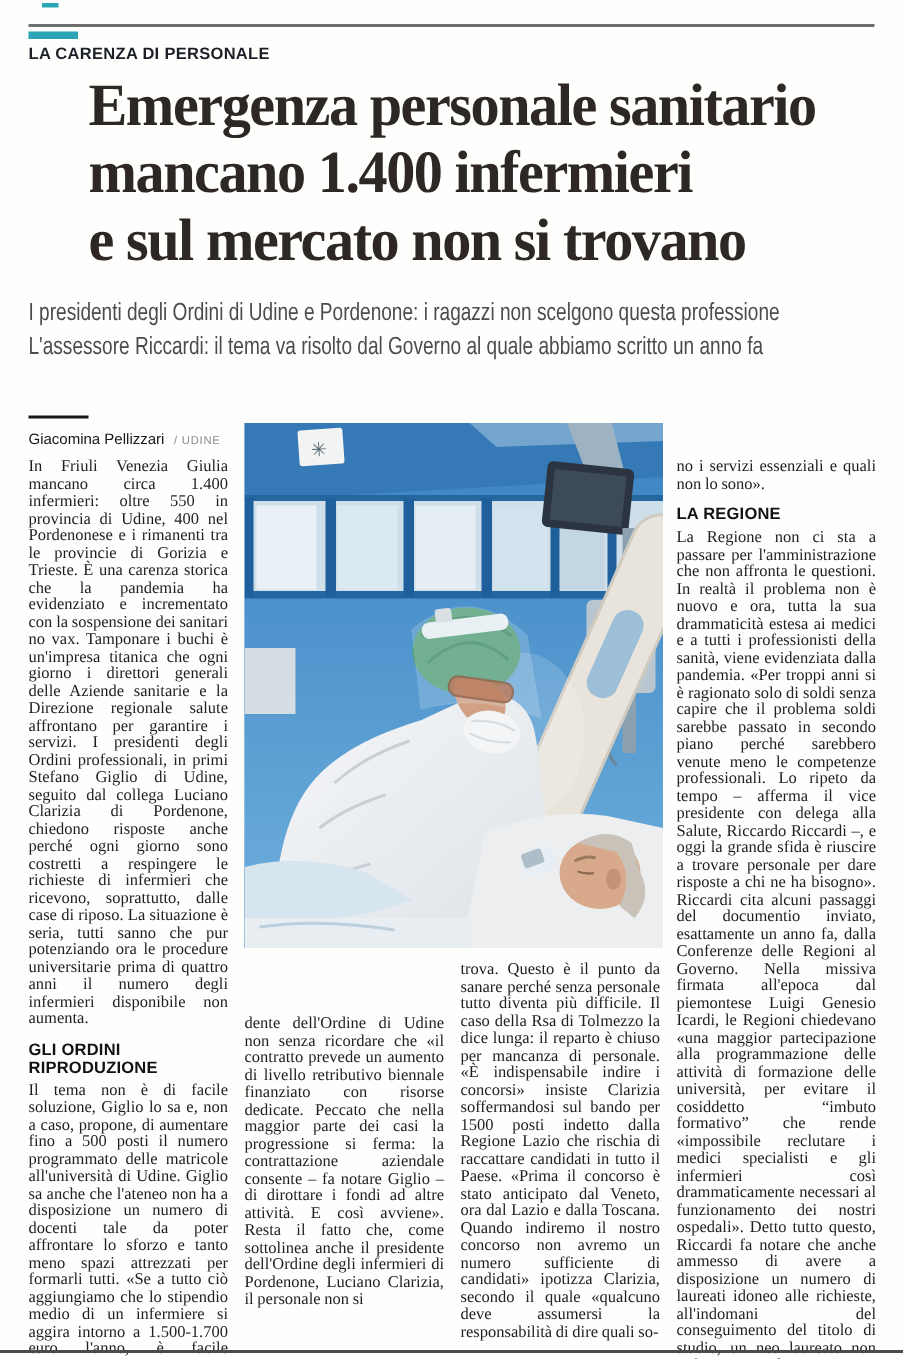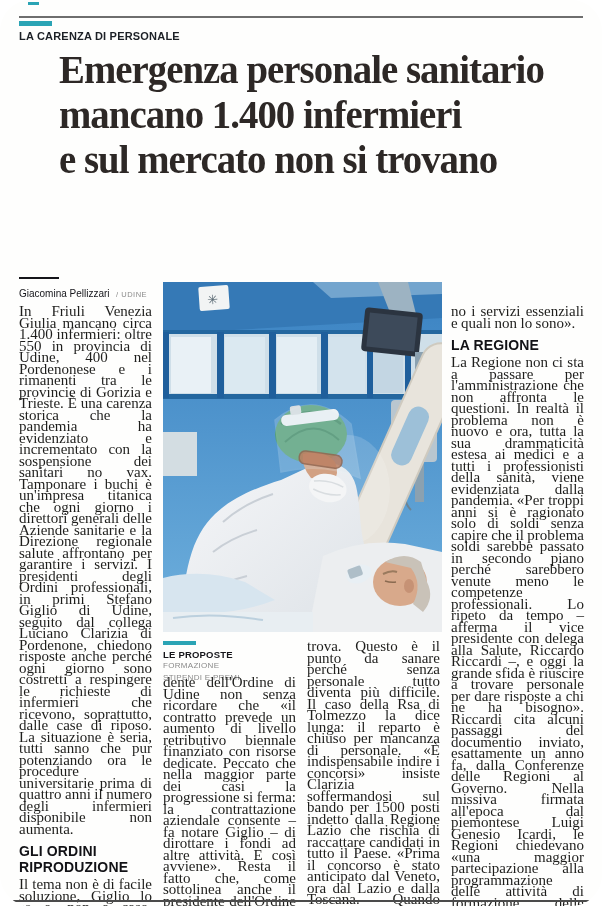--- a/index.html
+++ b/index.html
@@ -1,18 +1,18 @@
 <!DOCTYPE html>
 <html lang="it"><head>
 <meta charset="utf-8">
 <style>
   html,body{margin:0;padding:0;background:#ffffff;}
   .page{
     position:relative;width:602px;height:906px;background:#fefefd;
-    font-family:"Liberation Serif",serif;overflow:hidden;color:#1d1d1b;border-radius:31px;
+    font-family:"Liberation Serif",serif;overflow:hidden;color:#1d1d1b;
   }
   
   .top-rule{position:absolute;left:19px;top:16px;width:564px;height:2px;background:#6e6e6e;}
   .top-stub{position:absolute;left:28px;top:2px;width:11px;height:3px;background:#2ba4b5;}
   .accent-bar{position:absolute;left:19px;top:21px;width:33px;height:5px;background:#2ba4b5;}
   .kicker{
     position:absolute;left:19px;top:30px;
     font-family:"Liberation Sans",sans-serif;font-weight:700;font-size:11px;
     letter-spacing:.2px;color:#1c2026;
   }
@@ -31,25 +31,25 @@
   .byline-rule{width:40px;height:2px;background:#15151a;margin-bottom:4px;}
   .byline-author{font-weight:400;font-size:10px;color:#15151a;display:inline;}
   .byline-loc{font-size:7.5px;color:#8b8b8b;letter-spacing:.5px;display:inline;margin-left:2px;}
   
   .col{position:absolute;width:133px;}
   .col1{left:19px;top:306px;}
   .col2{left:163px;top:677px;}
   .col3{left:307px;top:641px;}
   .col4{left:451px;top:306px;}
   .body-text{
-    font-size:15px;line-height:11.5px;text-align:justify;color:#1e1e1c;
+    font-size:11px;line-height:11.5px;text-align:justify;color:#1e1e1c;
     hyphens:auto;-webkit-hyphens:auto;word-spacing:-.3px;margin:0;
   }
   .section-head{
-    font-family:"Liberation Sans",sans-serif;font-weight:700;font-size:14px;
+    font-family:"Liberation Sans",sans-serif;font-weight:700;font-size:11px;
     letter-spacing:.15px;color:#121216;margin:8px 0 4px 0;
   }
   
   .photo{position:absolute;left:163px;top:282px;width:279px;height:350px;overflow:hidden;background:#3a82c2;}
   .photo svg{display:block;}
   
   .caption{position:absolute;left:163px;top:641px;width:140px;font-family:"Liberation Sans",sans-serif;}
   .caption-bar{width:33px;height:4px;background:#2ba4b5;margin-bottom:4px;}
   .caption-title{font-weight:700;font-size:9.5px;color:#15151a;letter-spacing:.2px;}
   .caption-line{font-size:8px;color:#8a8a8a;letter-spacing:.3px;line-height:10.5px;margin-top:1px;}
@@ -69,20 +69,24 @@
   <div class="accent-bar"></div>
 
   <div class="kicker">LA CARENZA DI PERSONALE</div>
 
   <div class="headline">
     <div class="headline-line">Emergenza personale sanitario</div>
     <div class="headline-line">mancano 1.400 infermieri</div>
     <div class="headline-line">e sul mercato non si trovano</div>
   </div>
 
+  <div class="deck">
+    <div class="deck-line">I presidenti degli Ordini di Udine e Pordenone: i ragazzi non scelgono questa professione</div>
+    <div class="deck-line">L'assessore Riccardi: il tema va risolto dal Governo al quale abbiamo scritto un anno fa</div>
+  </div>
 
   <div class="byline">
     <div class="byline-rule"></div>
     <span class="byline-author">Giacomina Pellizzari</span>
     <span class="byline-loc">/ UDINE</span>
   </div>
 
   <div class="col col1">
     <p class="body-text">In Friuli Venezia Giulia mancano circa 1.400 infermieri: oltre 550 in provincia di Udine, 400 nel Pordenonese e i rimanenti tra le provincie di Gorizia e Trieste. È una carenza storica che la pandemia ha evidenziato e incrementato con la sospensione dei sanitari no vax. Tamponare i buchi è un'impresa titanica che ogni giorno i direttori generali delle Aziende sanitarie e la Direzione regionale salute affrontano per garantire i servizi. I presidenti degli Ordini professionali, in primi Stefano Giglio di Udine, seguito dal collega Luciano Clarizia di Pordenone, chiedono risposte anche perché ogni giorno sono costretti a respingere le richieste di infermieri che ricevono, soprattutto, dalle case di riposo. La situazione è seria, tutti sanno che pur potenziando ora le procedure universitarie prima di quattro anni il numero degli infermieri disponibile non aumenta.</p>
     <div class="section-head">GLI ORDINI RIPRODUZIONE</div>
@@ -184,26 +188,20 @@
       </g>
 
       <g>
         <path d="M0,296 Q40,286 82,300 L112,318 Q70,334 30,330 L0,338 Z" fill="#d7e5ef"></path>
         <rect x="0" y="330" width="150" height="20" fill="#e8eef2"></rect>
         <path d="M10,336 q40,-6 90,2" stroke="#bcd0de" stroke-width="2" fill="none"></path>
       </g>
     </svg>
   </div>
 
-  <div class="caption">
-    <div class="caption-bar"></div>
-    <div class="caption-title">LE PROPOSTE</div>
-    <div class="caption-line">FORMAZIONE</div>
-    <div class="caption-line">STIPENDI E PREMI</div>
-  </div>
 
   <div class="col col2">
     <p class="body-text">dente dell'Ordine di Udine non senza ricordare che «il contratto prevede un aumento di livello retributivo biennale finanziato con risorse dedicate. Peccato che nella maggior parte dei casi la progressione si ferma: la contrattazione aziendale consente – fa notare Giglio – di dirottare i fondi ad altre attività. E così avviene». Resta il fatto che, come sottolinea anche il presidente dell'Ordine degli infermieri di Pordenone, Luciano Clarizia, il personale non si</p>
   </div>
 
   <div class="col col3">
     <p class="body-text">trova. Questo è il punto da sanare perché senza personale tutto diventa più difficile. Il caso della Rsa di Tolmezzo la dice lunga: il reparto è chiuso per mancanza di personale. «È indispensabile indire i concorsi» insiste Clarizia soffermandosi sul bando per 1500 posti indetto dalla Regione Lazio che rischia di raccattare candidati in tutto il Paese. «Prima il concorso è stato anticipato dal Veneto, ora dal Lazio e dalla Toscana. Quando indiremo il nostro concorso non avremo un numero sufficiente di candidati» ipotizza Clarizia, secondo il quale «qualcuno deve assumersi la responsabilità di dire quali so-</p>
   </div>
 
   <div class="col col4">

